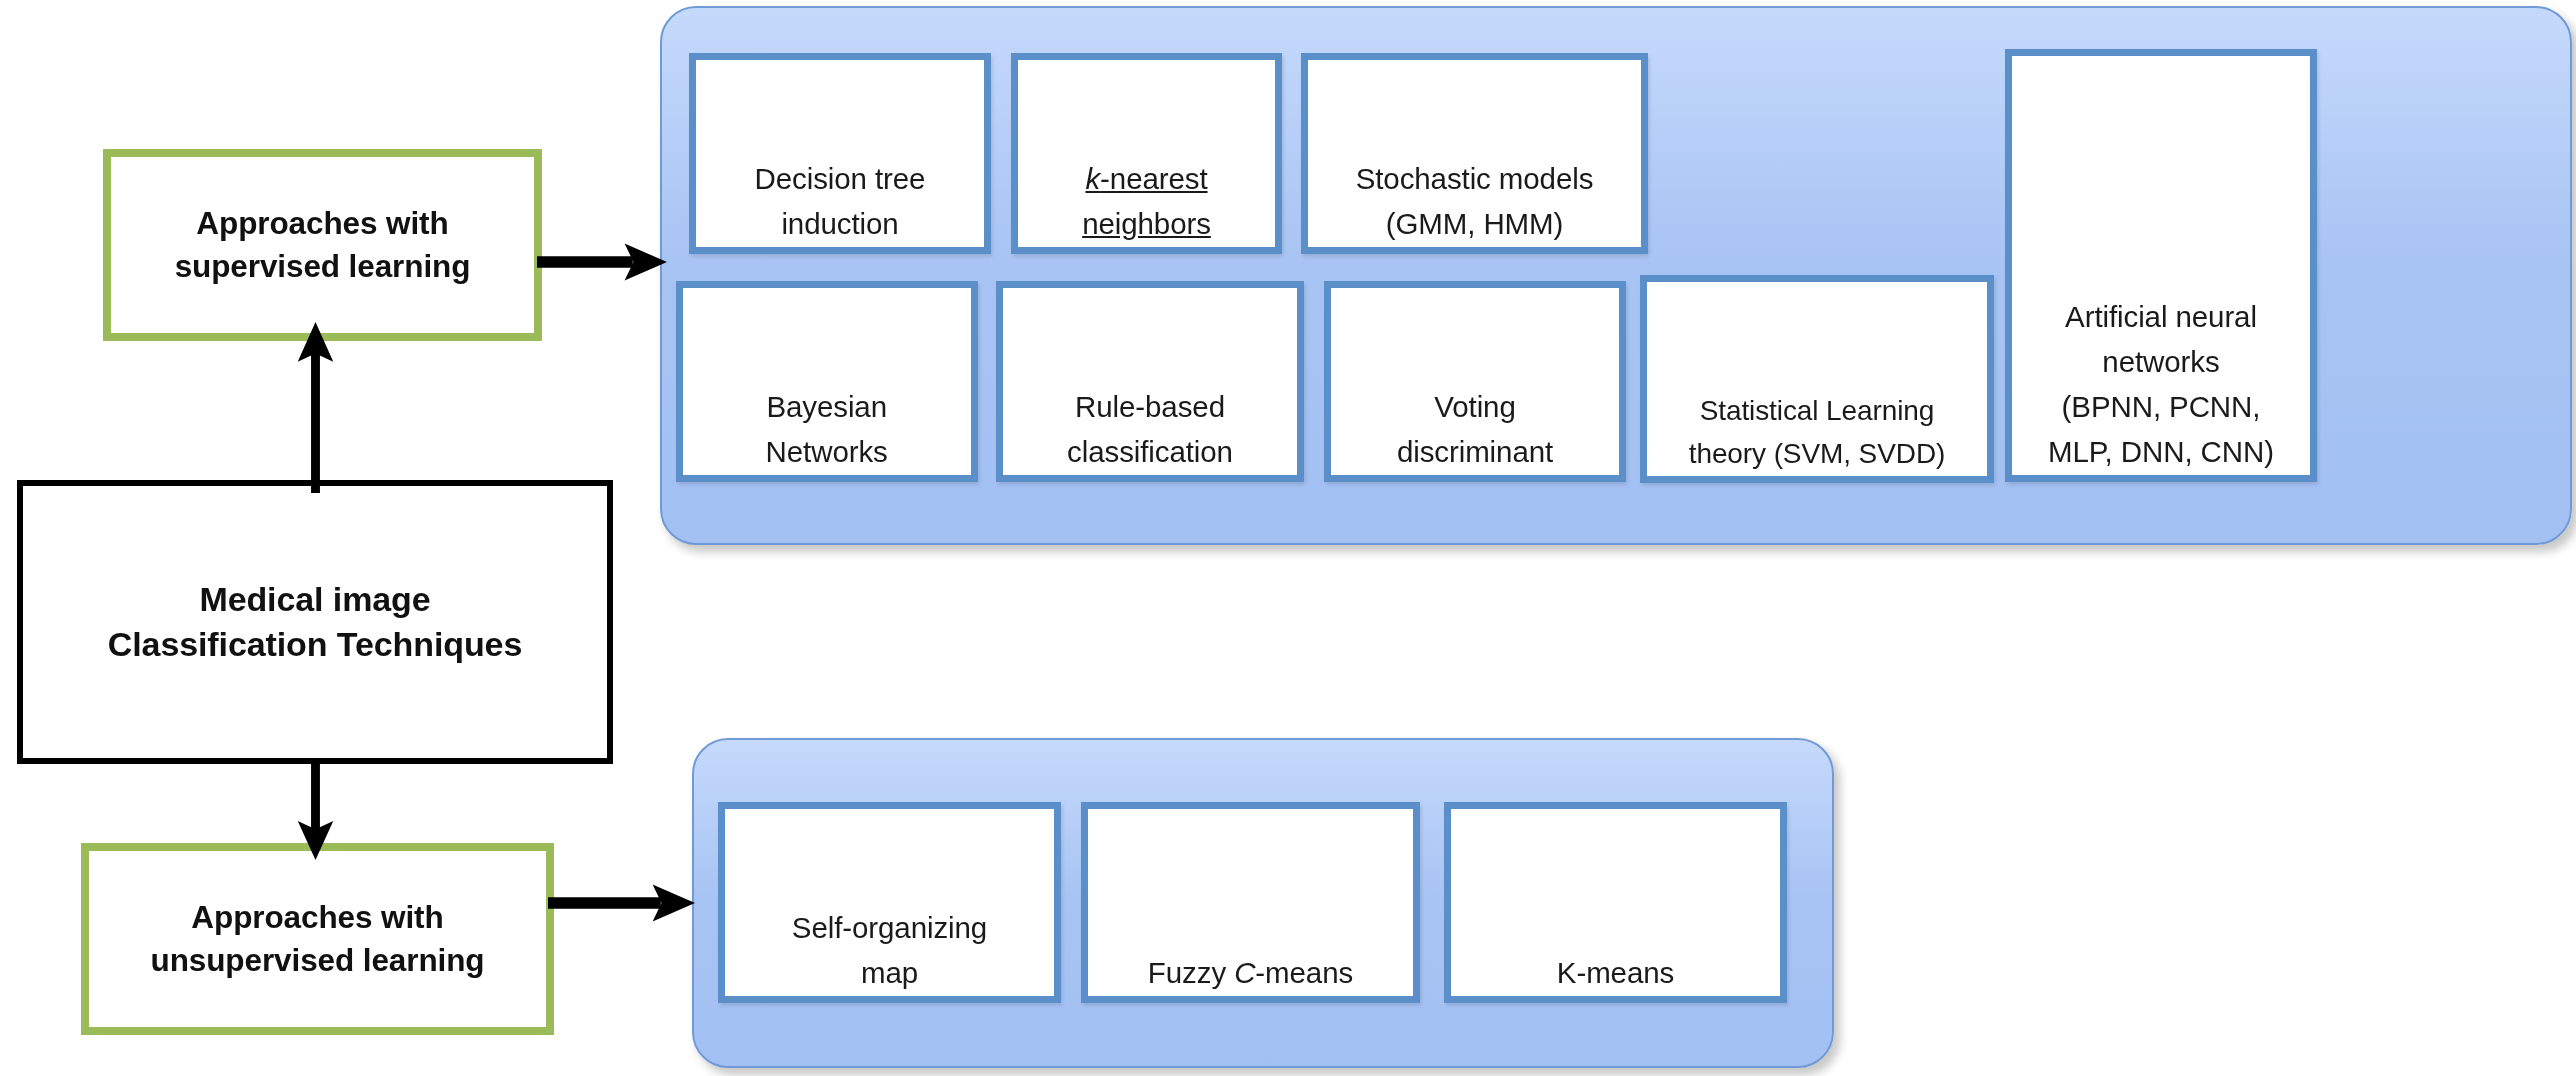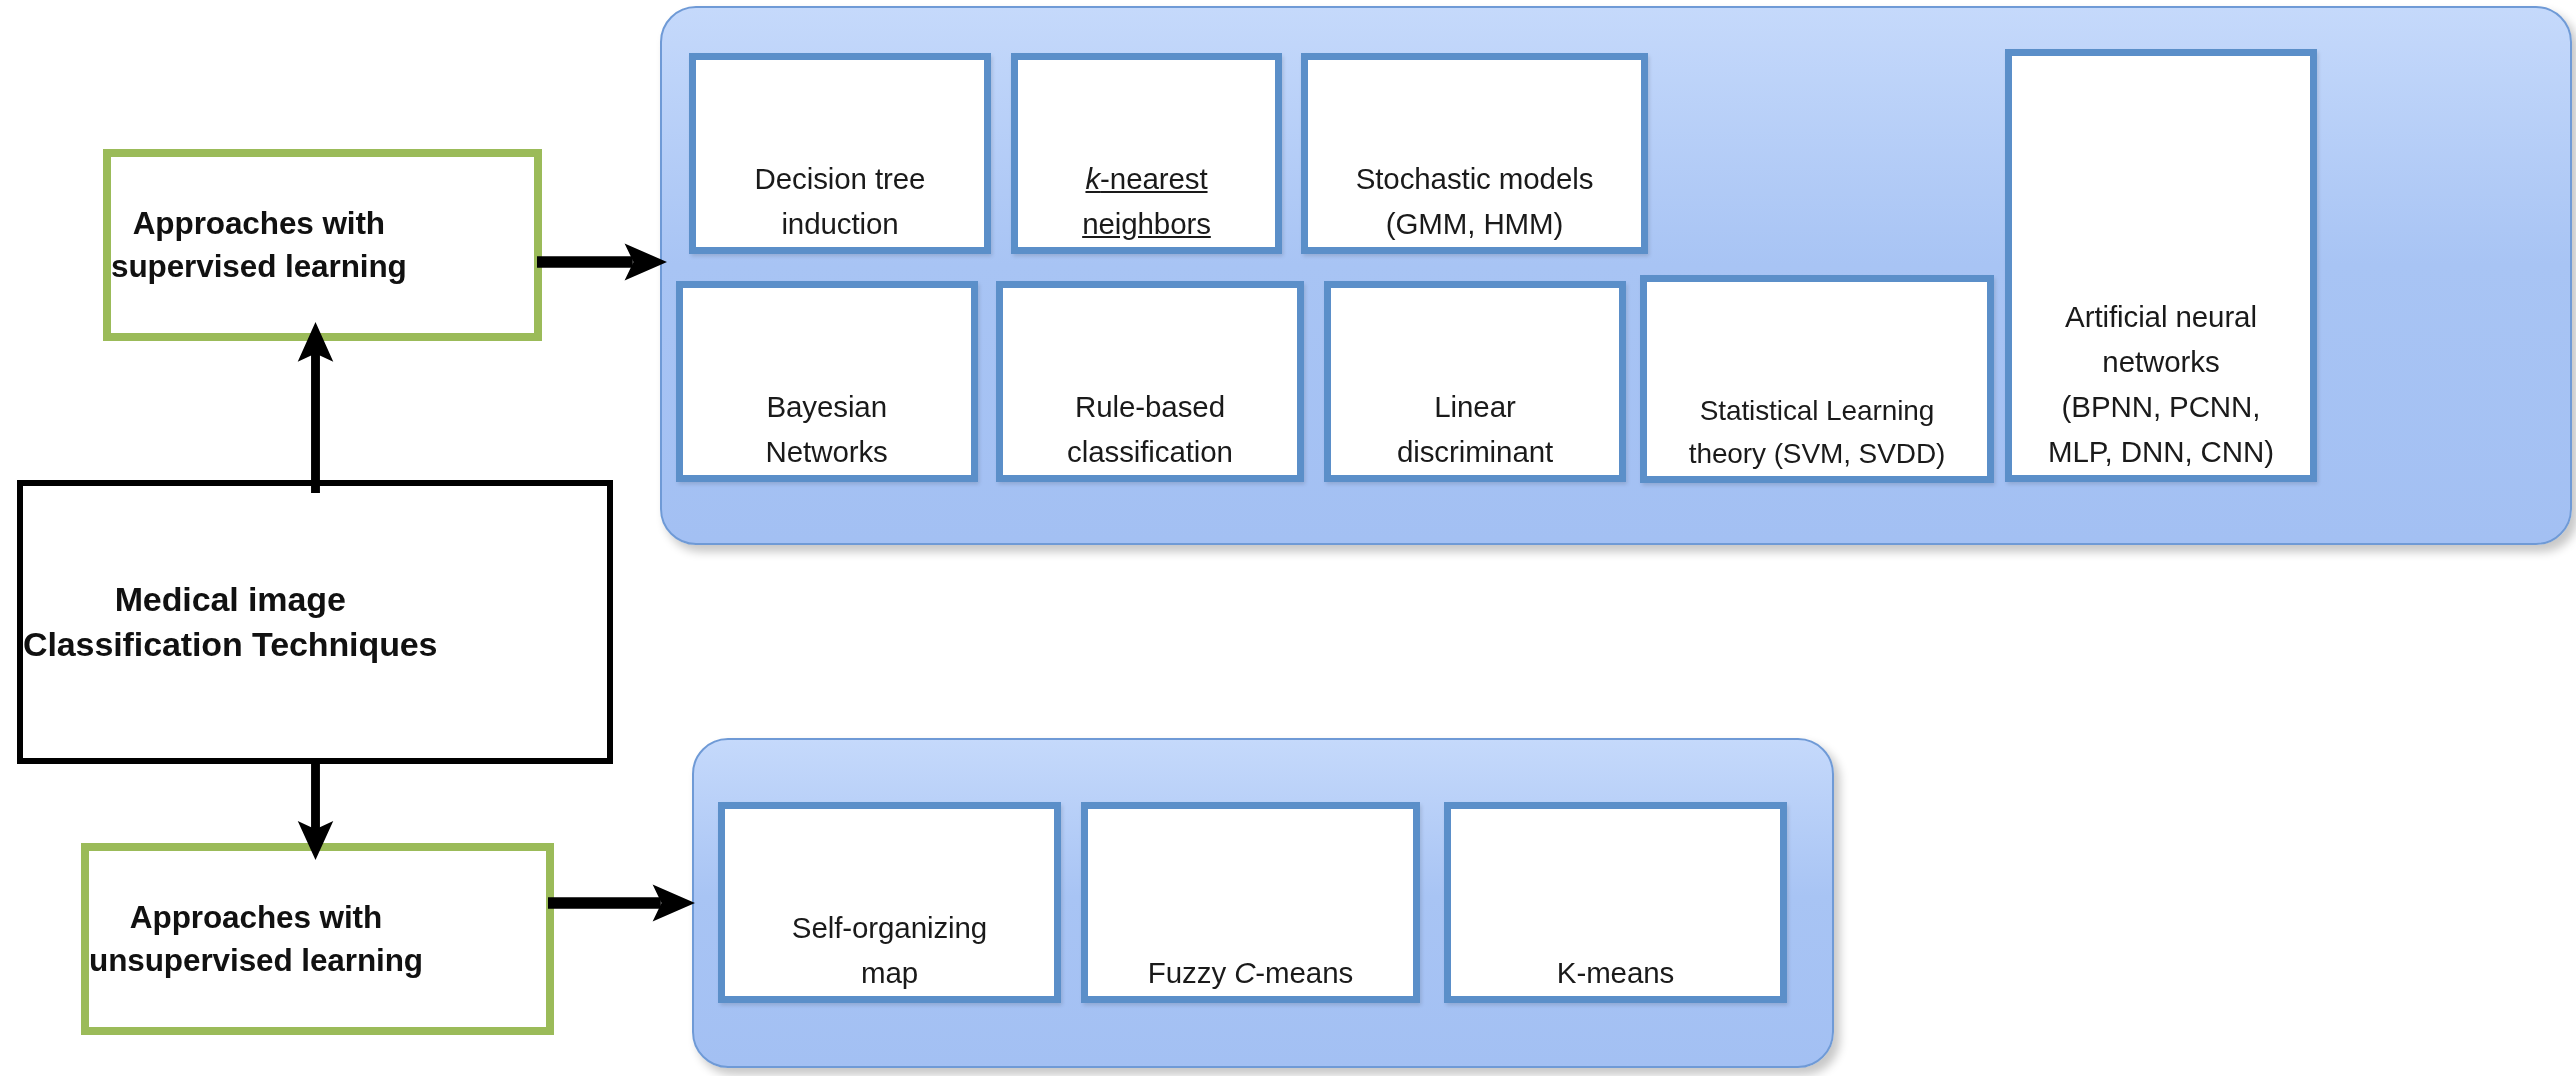--- a/index.html
+++ b/index.html
@@ -18,21 +18,21 @@
     background: #ffffff;
     overflow: hidden;
   }
 
   
   .node {
     position: absolute;
     box-sizing: border-box;
     display: flex;
     align-items: center;
-    justify-content: flex-start;
+    justify-content: center;
     text-align: center;
     background: #ffffff;
   }
 
   
   .node-root {
     border: 6.2px solid #000000;
     font-weight: bold;
     font-size: 34px;
     line-height: 1.32;
@@ -122,21 +122,21 @@
 
     <div class="leaf" style="left:334px; top:273px; width:308px; height:201px;">
       <div>
         <div>Rule-based</div>
         <div>classification</div>
       </div>
     </div>
 
     <div class="leaf" style="left:662px; top:273px; width:302px; height:201px;">
       <div>
-        <div>Linear</div>
+        <div>Voting</div>
         <div>discriminant</div>
       </div>
     </div>
 
     <div class="leaf" style="left:978px; top:267px; width:354px; height:208px; font-size:28px;">
       <div>
         <div>Statistical Learning</div>
         <div>theory (SVM, SVDD)</div>
       </div>
     </div>

